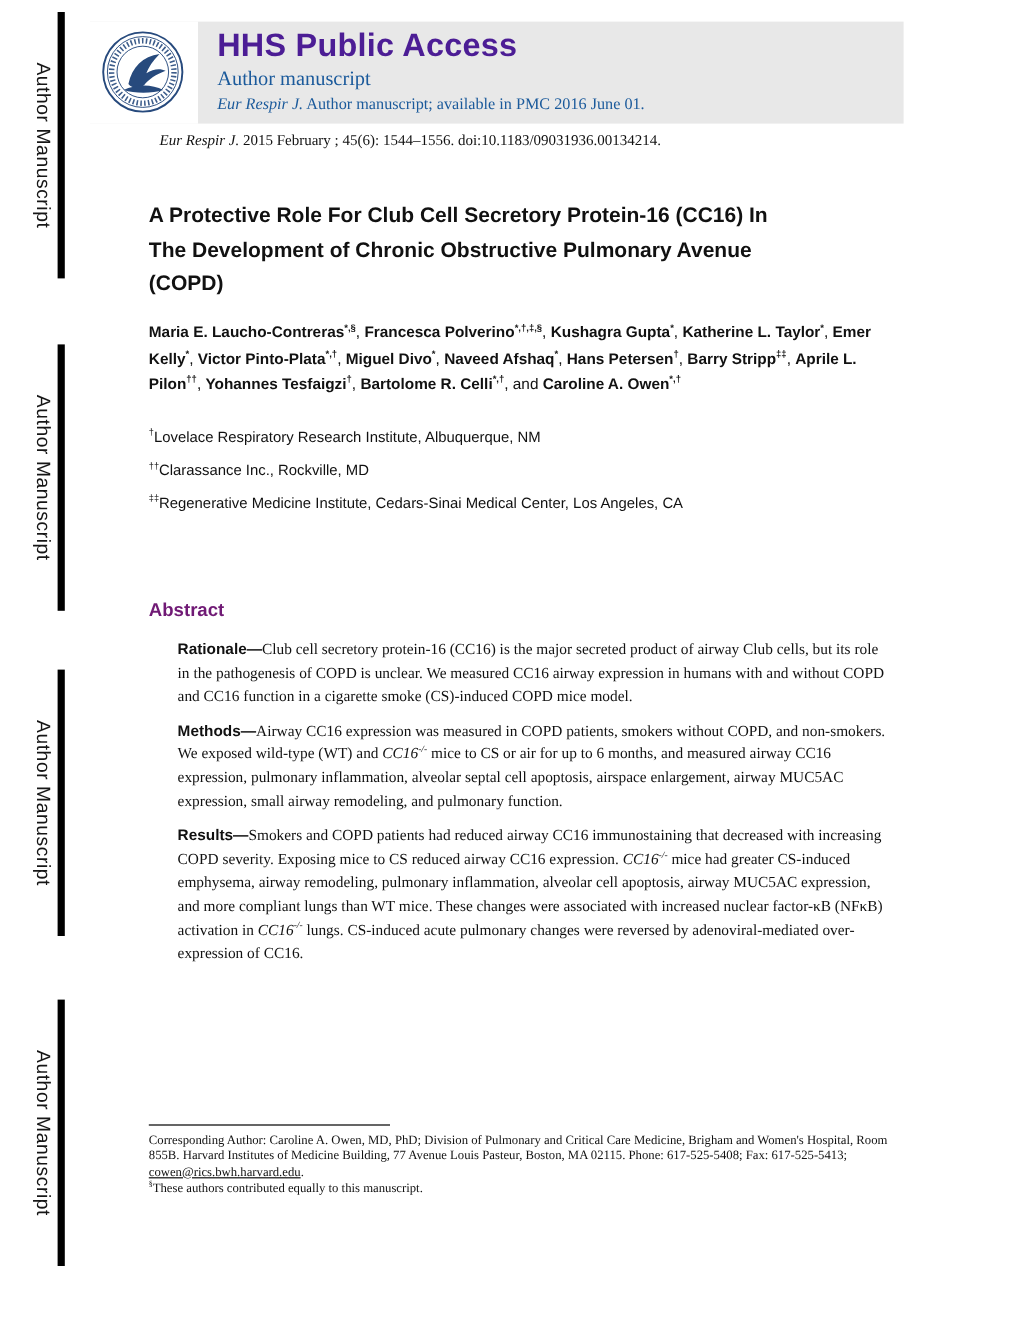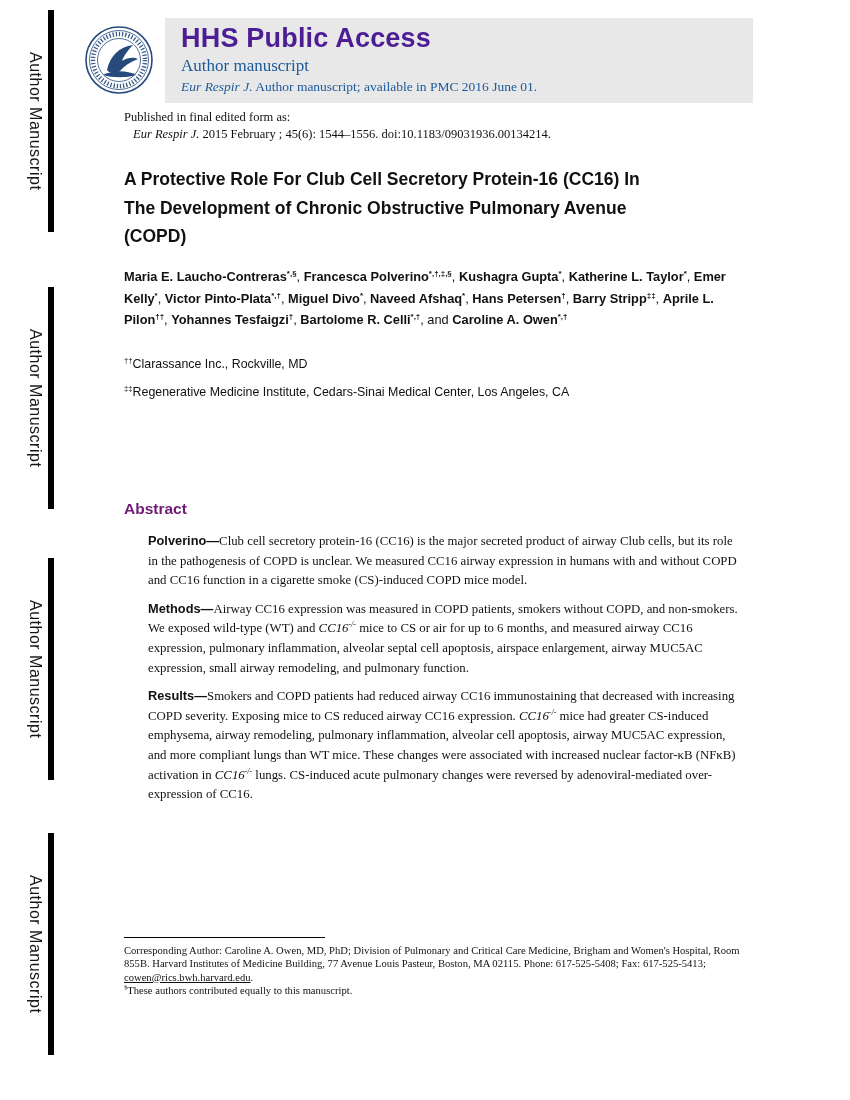--- a/index.html
+++ b/index.html
@@ -87,40 +87,40 @@
       </svg>
     </div>
     <div class="header-text">
       <div class="hhs-title">HHS Public Access</div>
       <div class="manuscript-label">Author manuscript</div>
       <div class="header-citation"><i class="seg-i">Eur Respir J.</i><span class="seg-n"> Author manuscript; available in PMC 2016 June 01.</span></div>
     </div>
   </div>
 
   <div class="pub-info">
-    <div class="pub-line1">Published in final edited form as:</div>
     <div class="pub-line2"><i class="seg-i">Eur Respir J.</i><span class="seg-n"> 2015 February ; 45(6): 1544–1556. doi:10.1183/09031936.00134214.</span></div>
   </div>
 
   <div class="article-title">
     <div>A Protective Role For Club Cell Secretory Protein-16 (CC16) In</div>
     <div>The Development of Chronic Obstructive Pulmonary Avenue</div>
     <div>(COPD)</div>
   </div>
 
   <div class="authors"><b class="seg-b">Maria E. Laucho-Contreras</b><sup class="seg-bsup">*,§</sup><span class="seg-n">, </span><b class="seg-b">Francesca Polverino</b><sup class="seg-bsup">*,†,‡,§</sup><span class="seg-n">, </span><b class="seg-b">Kushagra Gupta</b><sup class="seg-bsup">*</sup><span class="seg-n">, </span><b class="seg-b">Katherine L. Taylor</b><sup class="seg-bsup">*</sup><span class="seg-n">, </span><b class="seg-b">Emer Kelly</b><sup class="seg-bsup">*</sup><span class="seg-n">, </span><b class="seg-b">Victor Pinto-Plata</b><sup class="seg-bsup">*,†</sup><span class="seg-n">, </span><b class="seg-b">Miguel Divo</b><sup class="seg-bsup">*</sup><span class="seg-n">, </span><b class="seg-b">Naveed Afshaq</b><sup class="seg-bsup">*</sup><span class="seg-n">, </span><b class="seg-b">Hans Petersen</b><sup class="seg-bsup">†</sup><span class="seg-n">, </span><b class="seg-b">Barry Stripp</b><sup class="seg-bsup">‡‡</sup><span class="seg-n">, </span><b class="seg-b">Aprile L. Pilon</b><sup class="seg-bsup">††</sup><span class="seg-n">, </span><b class="seg-b">Yohannes Tesfaigzi</b><sup class="seg-bsup">†</sup><span class="seg-n">, </span><b class="seg-b">Bartolome R. Celli</b><sup class="seg-bsup">*,†</sup><span class="seg-n">, and </span><b class="seg-b">Caroline A. Owen</b><sup class="seg-bsup">*,†</sup></div>
 
   <div class="affiliations">
+    <div class="affiliation"><sup class="seg-sup">†</sup><span class="seg-n">Lovelace Respiratory Research Institute, Albuquerque, NM</span></div>
     <div class="affiliation"><sup class="seg-sup">††</sup><span class="seg-n">Clarassance Inc., Rockville, MD</span></div>
     <div class="affiliation"><sup class="seg-sup">‡‡</sup><span class="seg-n">Regenerative Medicine Institute, Cedars-Sinai Medical Center, Los Angeles, CA</span></div>
   </div>
 
   <div class="abstract-heading">Abstract</div>
   <div class="abstract-body">
-    <p class="abstract-para"><b class="seg-lead">Polverino—</b><span class="seg-n">Club cell secretory protein-16 (CC16) is the major secreted product of airway Club cells, but its role in the pathogenesis of COPD is unclear. We measured CC16 airway expression in humans with and without COPD and CC16 function in a cigarette smoke (CS)-induced COPD mice model.</span></p>
+    <p class="abstract-para"><b class="seg-lead">Rationale—</b><span class="seg-n">Club cell secretory protein-16 (CC16) is the major secreted product of airway Club cells, but its role in the pathogenesis of COPD is unclear. We measured CC16 airway expression in humans with and without COPD and CC16 function in a cigarette smoke (CS)-induced COPD mice model.</span></p>
     <p class="abstract-para"><b class="seg-lead">Methods—</b><span class="seg-n">Airway CC16 expression was measured in COPD patients, smokers without COPD, and non-smokers. We exposed wild-type (WT) and </span><i class="seg-i">CC16</i><sup class="seg-isup">-/-</sup><span class="seg-n"> mice to CS or air for up to 6 months, and measured airway CC16 expression, pulmonary inflammation, alveolar septal cell apoptosis, airspace enlargement, airway MUC5AC expression, small airway remodeling, and pulmonary function.</span></p>
     <p class="abstract-para"><b class="seg-lead">Results—</b><span class="seg-n">Smokers and COPD patients had reduced airway CC16 immunostaining that decreased with increasing COPD severity. Exposing mice to CS reduced airway CC16 expression. </span><i class="seg-i">CC16</i><sup class="seg-isup">-/-</sup><span class="seg-n"> mice had greater CS-induced emphysema, airway remodeling, pulmonary inflammation, alveolar cell apoptosis, airway MUC5AC expression, and more compliant lungs than WT mice. These changes were associated with increased nuclear factor-κB (NFκB) activation in </span><i class="seg-i">CC16</i><sup class="seg-isup">-/-</sup><span class="seg-n"> lungs. CS-induced acute pulmonary changes were reversed by adenoviral-mediated over-expression of CC16.</span></p>
   </div>
 
   <div class="footer-rule"></div>
   <div class="footnotes">
     <div class="footnote"><span class="seg-n">Corresponding Author: Caroline A. Owen, MD, PhD; Division of Pulmonary and Critical Care Medicine, Brigham and Women's Hospital, Room 855B. Harvard Institutes of Medicine Building, 77 Avenue Louis Pasteur, Boston, MA 02115. Phone: 617-525-5408; Fax: 617-525-5413; </span><span class="seg-u">cowen@rics.bwh.harvard.edu</span><span class="seg-n">.</span></div>
     <div class="footnote"><sup class="seg-sup">§</sup><span class="seg-n">These authors contributed equally to this manuscript.</span></div>
   </div>
 

